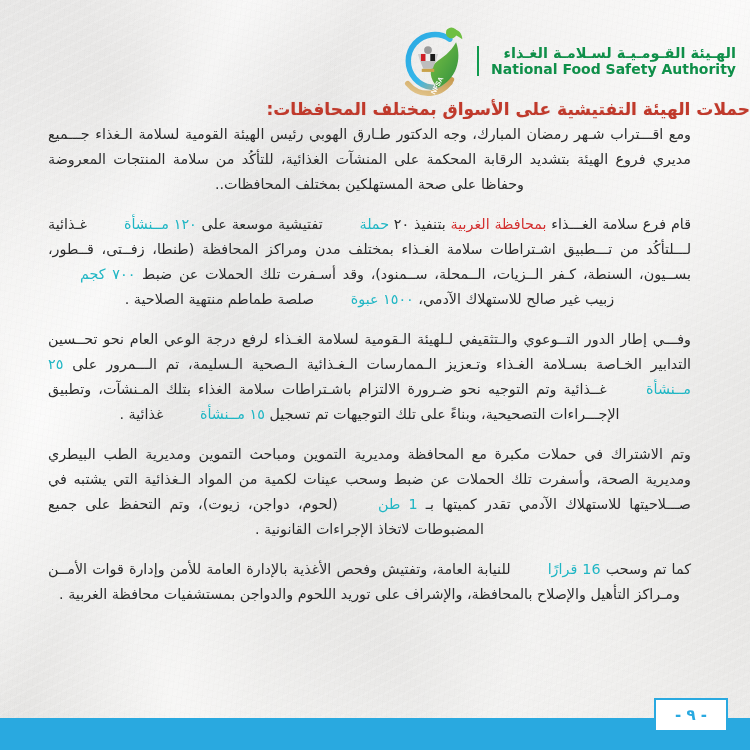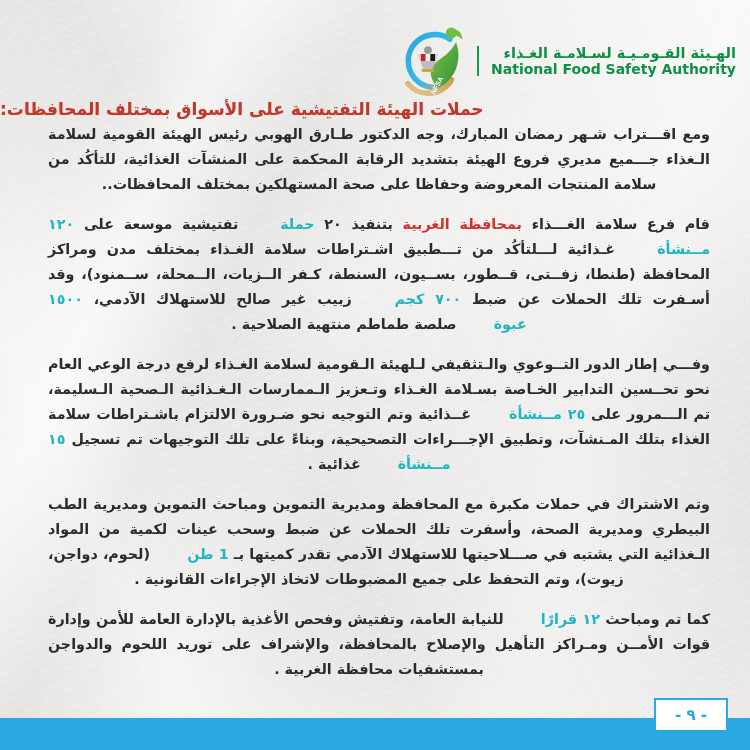--- a/index.html
+++ b/index.html
@@ -86,40 +86,40 @@
     position: relative;
     flex: 0 0 auto;
   }
 
   
   #title {
     position: absolute;
     top: 88px;
     left: 0;
     right: 0;
-    text-align: left;
+    text-align: right;
     color: #c0392b;
     font-size: 17px;
     font-weight: bold;
     direction: rtl;
     text-shadow: 0 0 1px rgba(160,40,30,0.25);
   }
 
   
   #content {
     position: absolute;
     top: 122px;
-    right: 40px;
+    right: 59px;
     left: 48px;
     direction: rtl;
     text-align: justify;
     color: #2b2b2b;
     font-size: 14.3px;
     line-height: 25px;
-    font-weight: bold;
+    font-weight: normal;
   }
   .para {
     margin: 0 0 15px 0;
     text-align: justify;
     text-align-last: center;
   }
   .para.last-left { text-align-last: center; }
   .hl-teal { color: #1fb6c4; margin-left: 32px; }
   .hl-red  { color: #d32f2f; }
 
@@ -204,18 +204,18 @@
     </div>
   </div>
 
   <h1 id="title">حملات الهيئة التفتيشية على الأسواق بمختلف المحافظات:</h1>
 
   <div id="content">
     <p class="para"><span>ومع اقـــتراب شـهر رمضان المبارك، وجه الدكتور طـارق الهوبي رئيس الهيئة القومية لسلامة الـغذاء جـــميع مديري فروع الهيئة بتشديد الرقابة المحكمة على المنشآت الغذائية، للتأكُد من سلامة المنتجات المعروضة وحفاظا على صحة المستهلكين بمختلف المحافظات..</span></p>
     <p class="para"><span>قام فرع سلامة الغـــذاء </span><span class="hl-red">بمحافظة الغربية</span><span> بتنفيذ ٢٠ </span><span class="hl-teal">حملة</span><span> تفتيشية موسعة على </span><span class="hl-teal">١٢٠ مــنشأة</span><span> غـذائية لـــلتأكُد من تـــطبيق اشـتراطات سلامة الغـذاء بمختلف مدن ومراكز المحافظة (طنطا، زفــتى، قــطور، بســيون، السنطة، كـفر الــزيات، الــمحلة، ســمنود)، وقد أسـفرت تلك الحملات عن ضبط </span><span class="hl-teal">٧٠٠ كجم</span><span> زبيب غير صالح للاستهلاك الآدمي، </span><span class="hl-teal">١٥٠٠ عبوة</span><span> صلصة طماطم منتهية الصلاحية .</span></p>
     <p class="para"><span>وفـــي إطار الدور التــوعوي والـتثقيفي لـلهيئة الـقومية لسلامة الغـذاء لرفع درجة الوعي العام نحو تحــسين التدابير الخـاصة بسـلامة الغـذاء وتـعزيز الـممارسات الـغـذائية الـصحية الـسليمة، تم الـــمرور على </span><span class="hl-teal">٢٥ مــنشأة</span><span> غــذائية وتم التوجيه نحو ضـرورة الالتزام باشـتراطات سلامة الغذاء بتلك المـنشآت، وتطبيق الإجـــراءات التصحيحية، وبناءً على تلك التوجيهات تم تسجيل </span><span class="hl-teal">١٥ مــنشأة</span><span> غذائية .</span></p>
     <p class="para"><span>وتم الاشتراك في حملات مكبرة مع المحافظة ومديرية التموين ومباحث التموين ومديرية الطب البيطري ومديرية الصحة، وأسفرت تلك الحملات عن ضبط وسحب عينات لكمية من المواد الـغذائية التي يشتبه في صـــلاحيتها للاستهلاك الآدمي تقدر كميتها بـ </span><span class="hl-teal">1 طن</span><span> (لحوم، دواجن، زيوت)، وتم التحفظ على جميع المضبوطات لاتخاذ الإجراءات القانونية .</span></p>
-    <p class="para last-left"><span>كما تم ومباحث </span><span class="hl-teal">١٢ قرارًا</span><span> للنيابة العامة، وتفتيش وفحص الأغذية بالإدارة العامة للأمن وإدارة قوات الأمــن ومـراكز التأهيل والإصلاح بالمحافظة، والإشراف على توريد اللحوم والدواجن بمستشفيات محافظة الغربية .</span></p>
+    <p class="para last-left"><span>كما تم وسحب </span><span class="hl-teal">16 قرارًا</span><span> للنيابة العامة، وتفتيش وفحص الأغذية بالإدارة العامة للأمن وإدارة قوات الأمــن ومـراكز التأهيل والإصلاح بالمحافظة، والإشراف على توريد اللحوم والدواجن بمستشفيات محافظة الغربية .</span></p>
   </div>
 
   <div id="footer-band"></div>
   <div id="page-number-box">- ٩ -</div>
 </div>
 
 </body></html>

